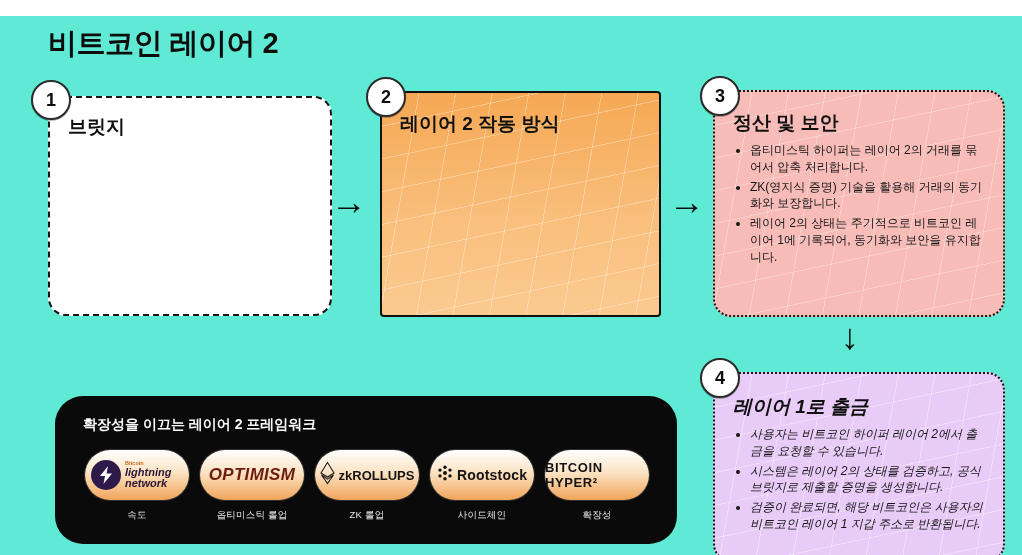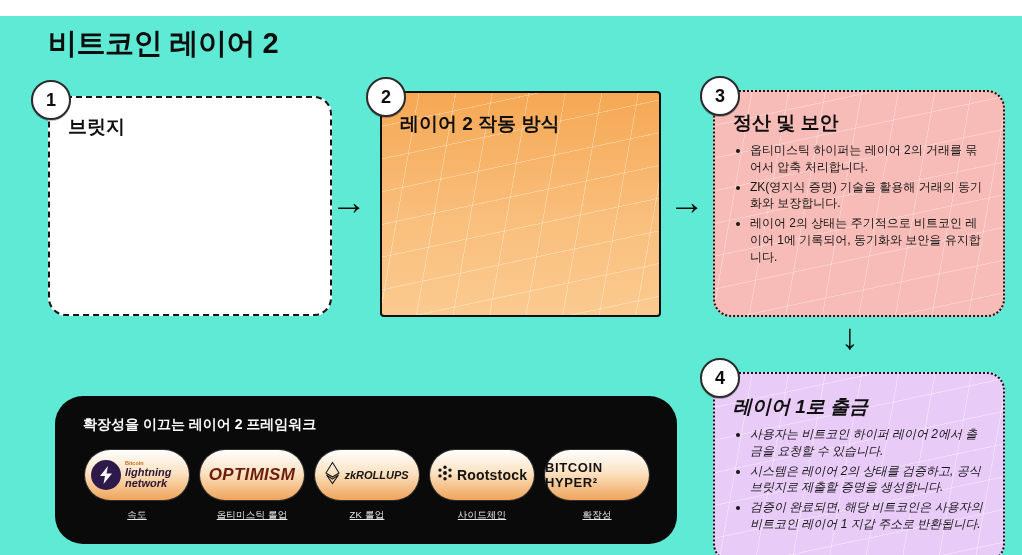--- a/index.html
+++ b/index.html
@@ -66,31 +66,31 @@
   }
   .framework-title { color:#fafafa; font-size:14px; font-weight:800; margin-bottom:16px; }
   .pill-row { display:flex; justify-content:space-between; align-items:flex-start; }
   .pill-col { display:flex; flex-direction:column; align-items:center; width:108px; }
   .pill {
     width:104px; height:50px; border-radius:25px;
     background:linear-gradient(180deg,#ffffff 0%, #FBE3C3 45%, #F0A45B 100%);
     display:flex; align-items:center; justify-content:center; gap:4px;
     box-shadow:0 0 0 1px rgba(255,255,255,.15);
   }
-  .pill-label { color:#e9e9e9; font-size:9.5px; margin-top:9px; letter-spacing:.2px;text-decoration:underline; }
+  .pill-label { color:#e9e9e9; font-size:9.5px; margin-top:9px; letter-spacing:.2px; }
 
   .ln-circle {
     width:30px; height:30px; border-radius:50%; background:#2e1a4a; flex:0 0 auto;
     display:flex; align-items:center; justify-content:center;
   }
   .ln-text { font-size:11px; font-weight:800; font-style:italic; color:#2a1433; line-height:1.02; width:58px; }
   .ln-top { font-size:5.5px; font-weight:700; color:#c96a17; font-style:normal; display:block; }
 
   .optimism-text { font-size:17px; font-weight:800; font-style:italic; color:#6B1D10; letter-spacing:.3px; }
-  .zk-text { font-size:11px; font-weight:700; color:#151515;font-style:italic; }
+  .zk-text { font-size:13px; font-weight:700; color:#151515; }
   .rsk-text { font-size:14px; font-weight:800; color:#131313; letter-spacing:.2px; }
   .hyper-text { font-size:13px; font-weight:800; color:#131313; letter-spacing:.6px; }
 </style>
 </head>
 <body>
 
 <div class="canvas">
 
   <div class="page-title">비트코인 레이어 2</div>
 

